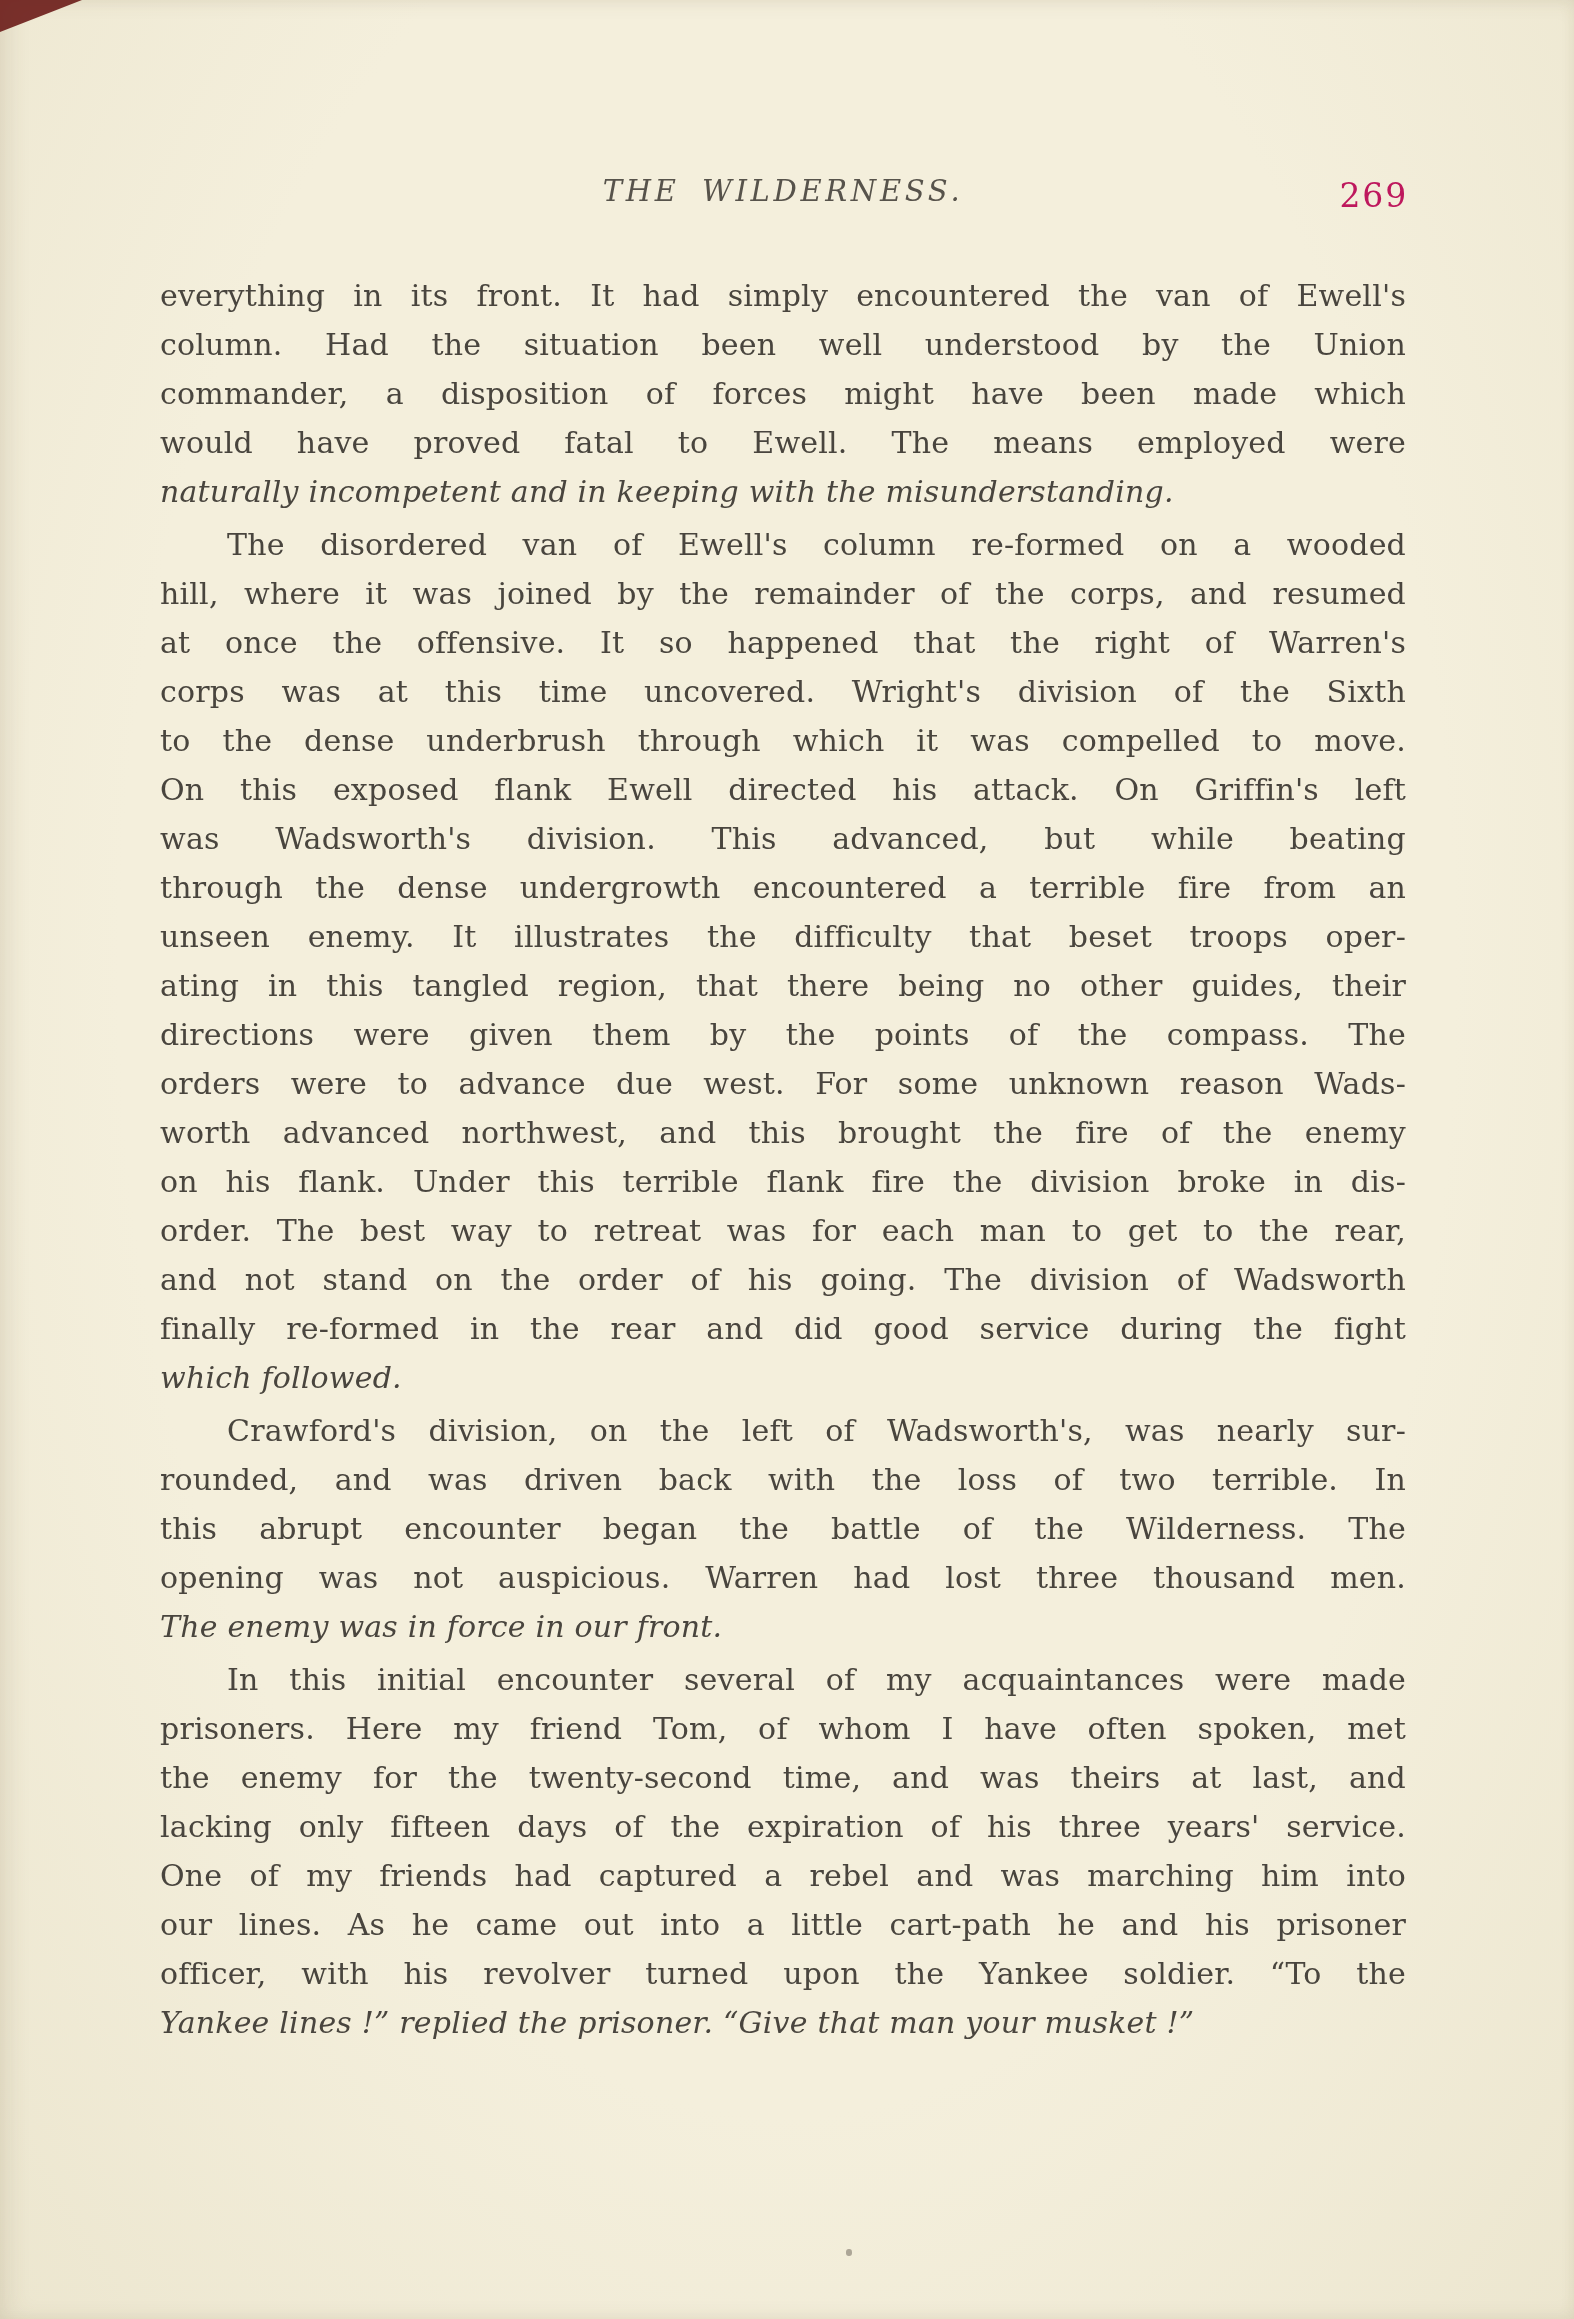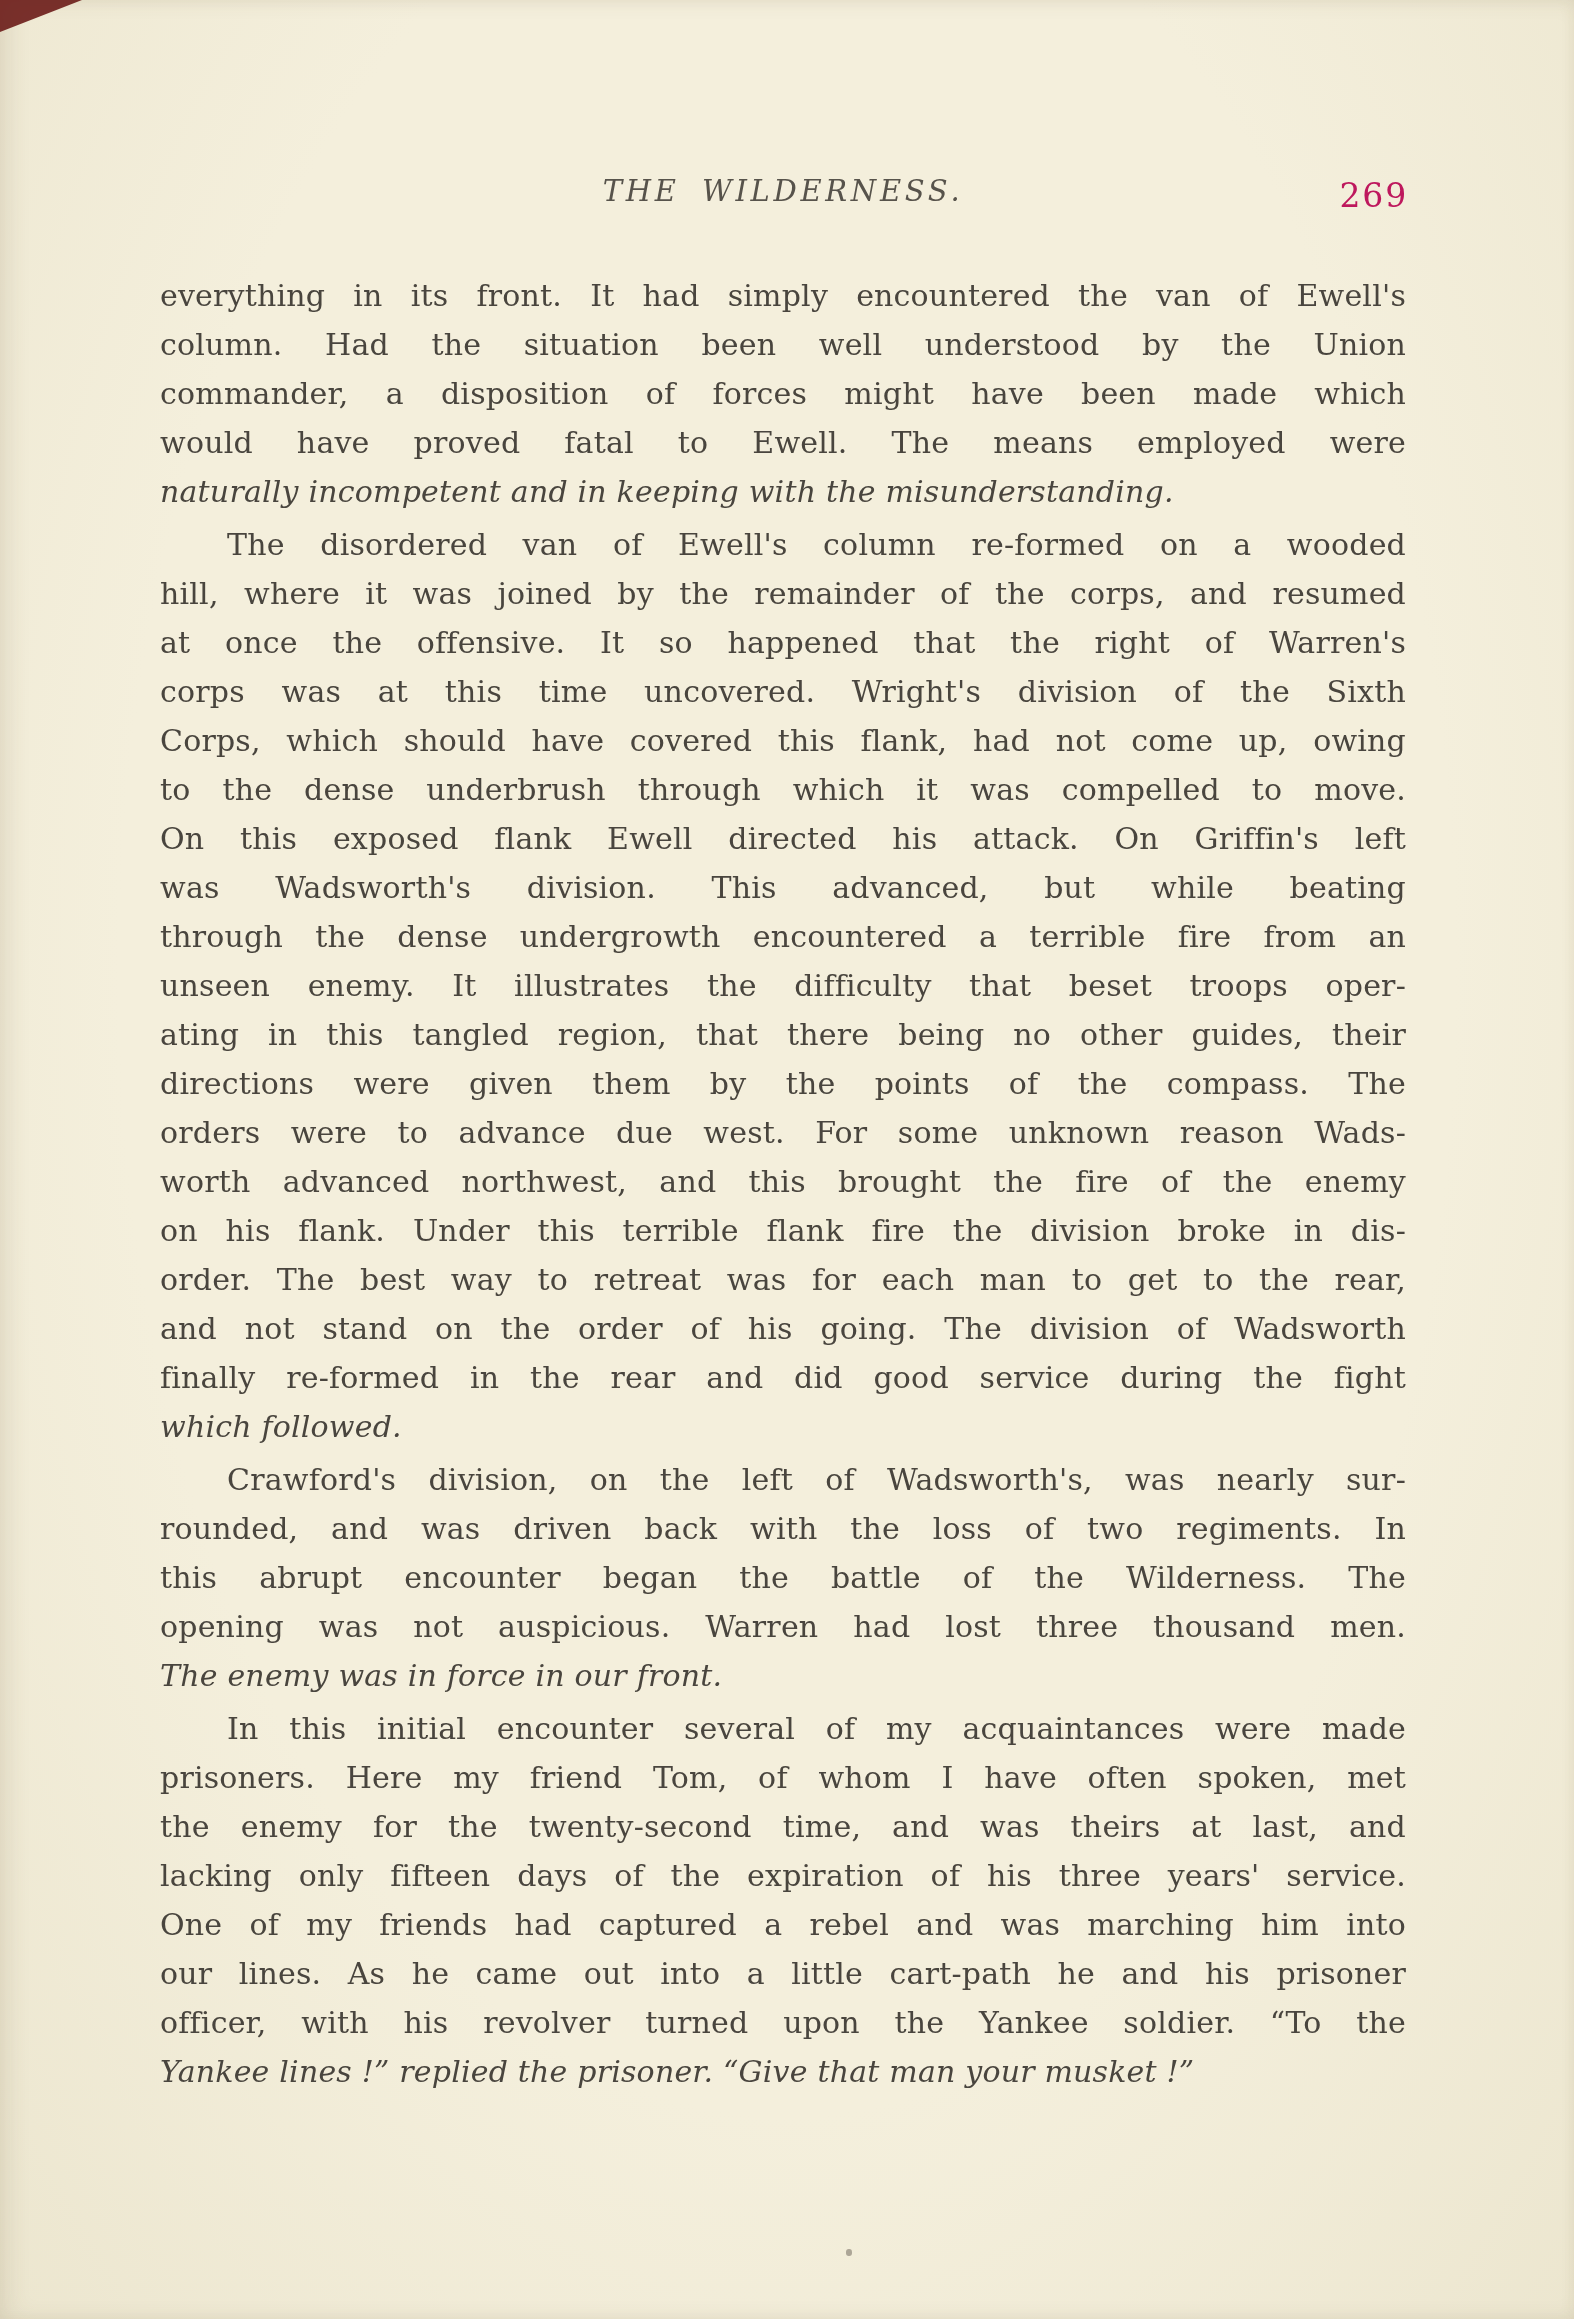--- a/index.html
+++ b/index.html
@@ -95,39 +95,38 @@
         <div class="line">column. Had the situation been well understood by the Union</div>
         <div class="line">commander, a disposition of forces might have been made which</div>
         <div class="line">would have proved fatal to Ewell. The means employed were</div>
         <div class="line last">naturally incompetent and in keeping with the misunderstanding.</div>
       </div>
       <div class="para">
         <div class="line indent">The disordered van of Ewell's column re-formed on a wooded</div>
         <div class="line">hill, where it was joined by the remainder of the corps, and resumed</div>
         <div class="line">at once the offensive. It so happened that the right of Warren's</div>
         <div class="line">corps was at this time uncovered. Wright's division of the Sixth</div>
-        <div class="line">Corps, which should have covered this flank, had not come up, owing</div>
         <div class="line">to the dense underbrush through which it was compelled to move.</div>
         <div class="line">On this exposed flank Ewell directed his attack. On Griffin's left</div>
         <div class="line">was Wadsworth's division. This advanced, but while beating</div>
         <div class="line">through the dense undergrowth encountered a terrible fire from an</div>
         <div class="line">unseen enemy. It illustrates the difficulty that beset troops oper-</div>
         <div class="line">ating in this tangled region, that there being no other guides, their</div>
         <div class="line">directions were given them by the points of the compass. The</div>
         <div class="line">orders were to advance due west. For some unknown reason Wads-</div>
         <div class="line">worth advanced northwest, and this brought the fire of the enemy</div>
         <div class="line">on his flank. Under this terrible flank fire the division broke in dis-</div>
         <div class="line">order. The best way to retreat was for each man to get to the rear,</div>
         <div class="line">and not stand on the order of his going. The division of Wadsworth</div>
         <div class="line">finally re-formed in the rear and did good service during the fight</div>
         <div class="line last">which followed.</div>
       </div>
       <div class="para">
         <div class="line indent">Crawford's division, on the left of Wadsworth's, was nearly sur-</div>
-        <div class="line">rounded, and was driven back with the loss of two regiments. In</div>
+        <div class="line">rounded, and was driven back with the loss of two terrible. In</div>
         <div class="line">this abrupt encounter began the battle of the Wilderness. The</div>
         <div class="line">opening was not auspicious. Warren had lost three thousand men.</div>
         <div class="line last">The enemy was in force in our front.</div>
       </div>
       <div class="para">
         <div class="line indent">In this initial encounter several of my acquaintances were made</div>
         <div class="line">prisoners. Here my friend Tom, of whom I have often spoken, met</div>
         <div class="line">the enemy for the twenty-second time, and was theirs at last, and</div>
         <div class="line">lacking only fifteen days of the expiration of his three years' service.</div>
         <div class="line">One of my friends had captured a rebel and was marching him into</div>

